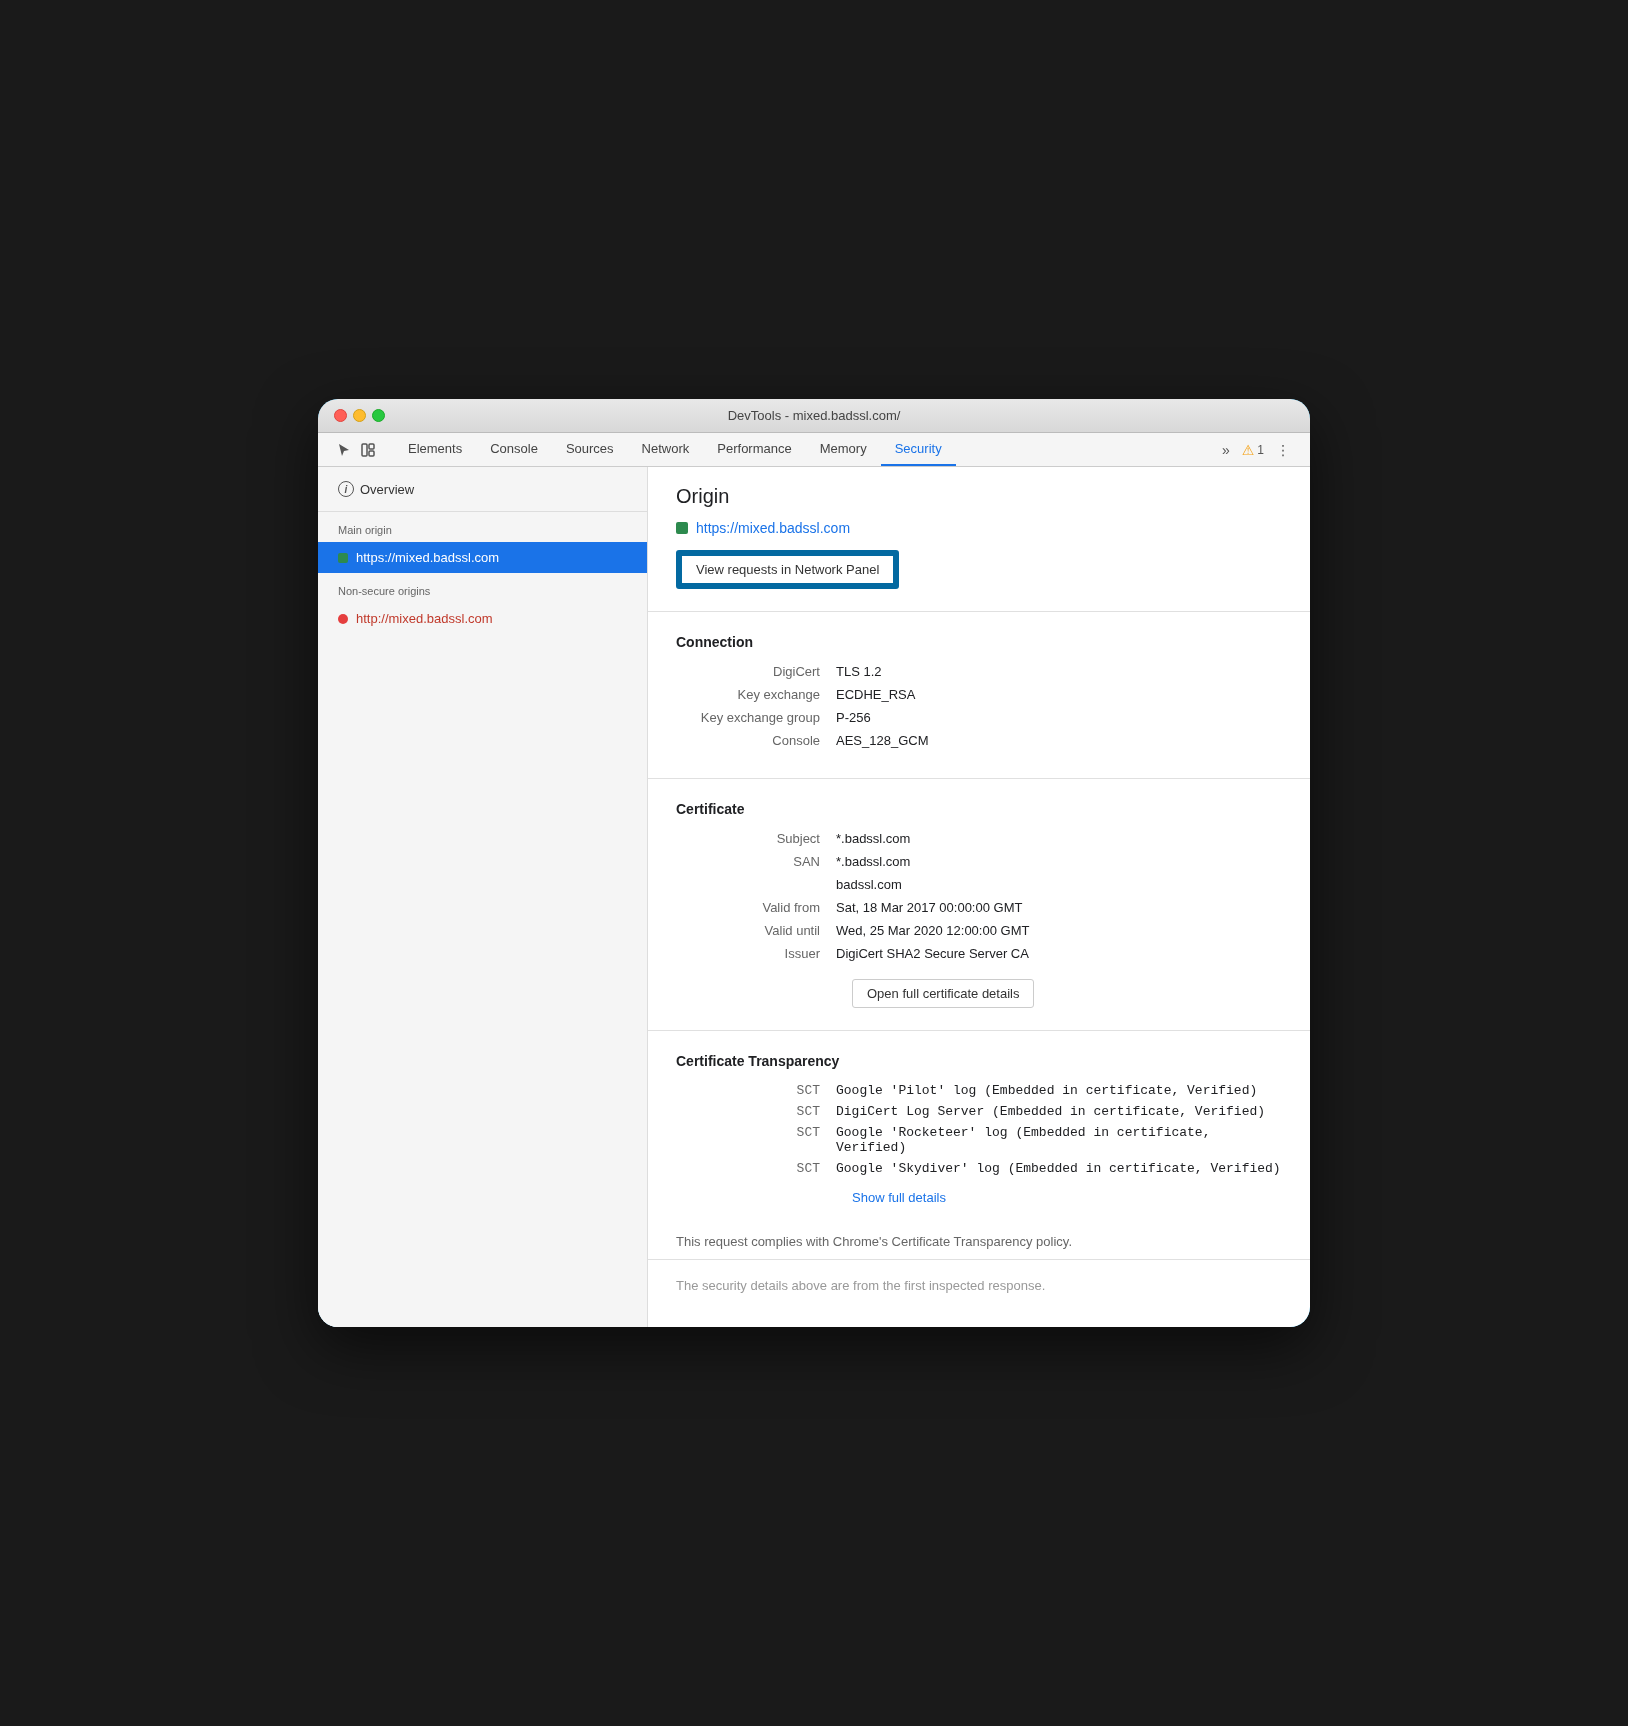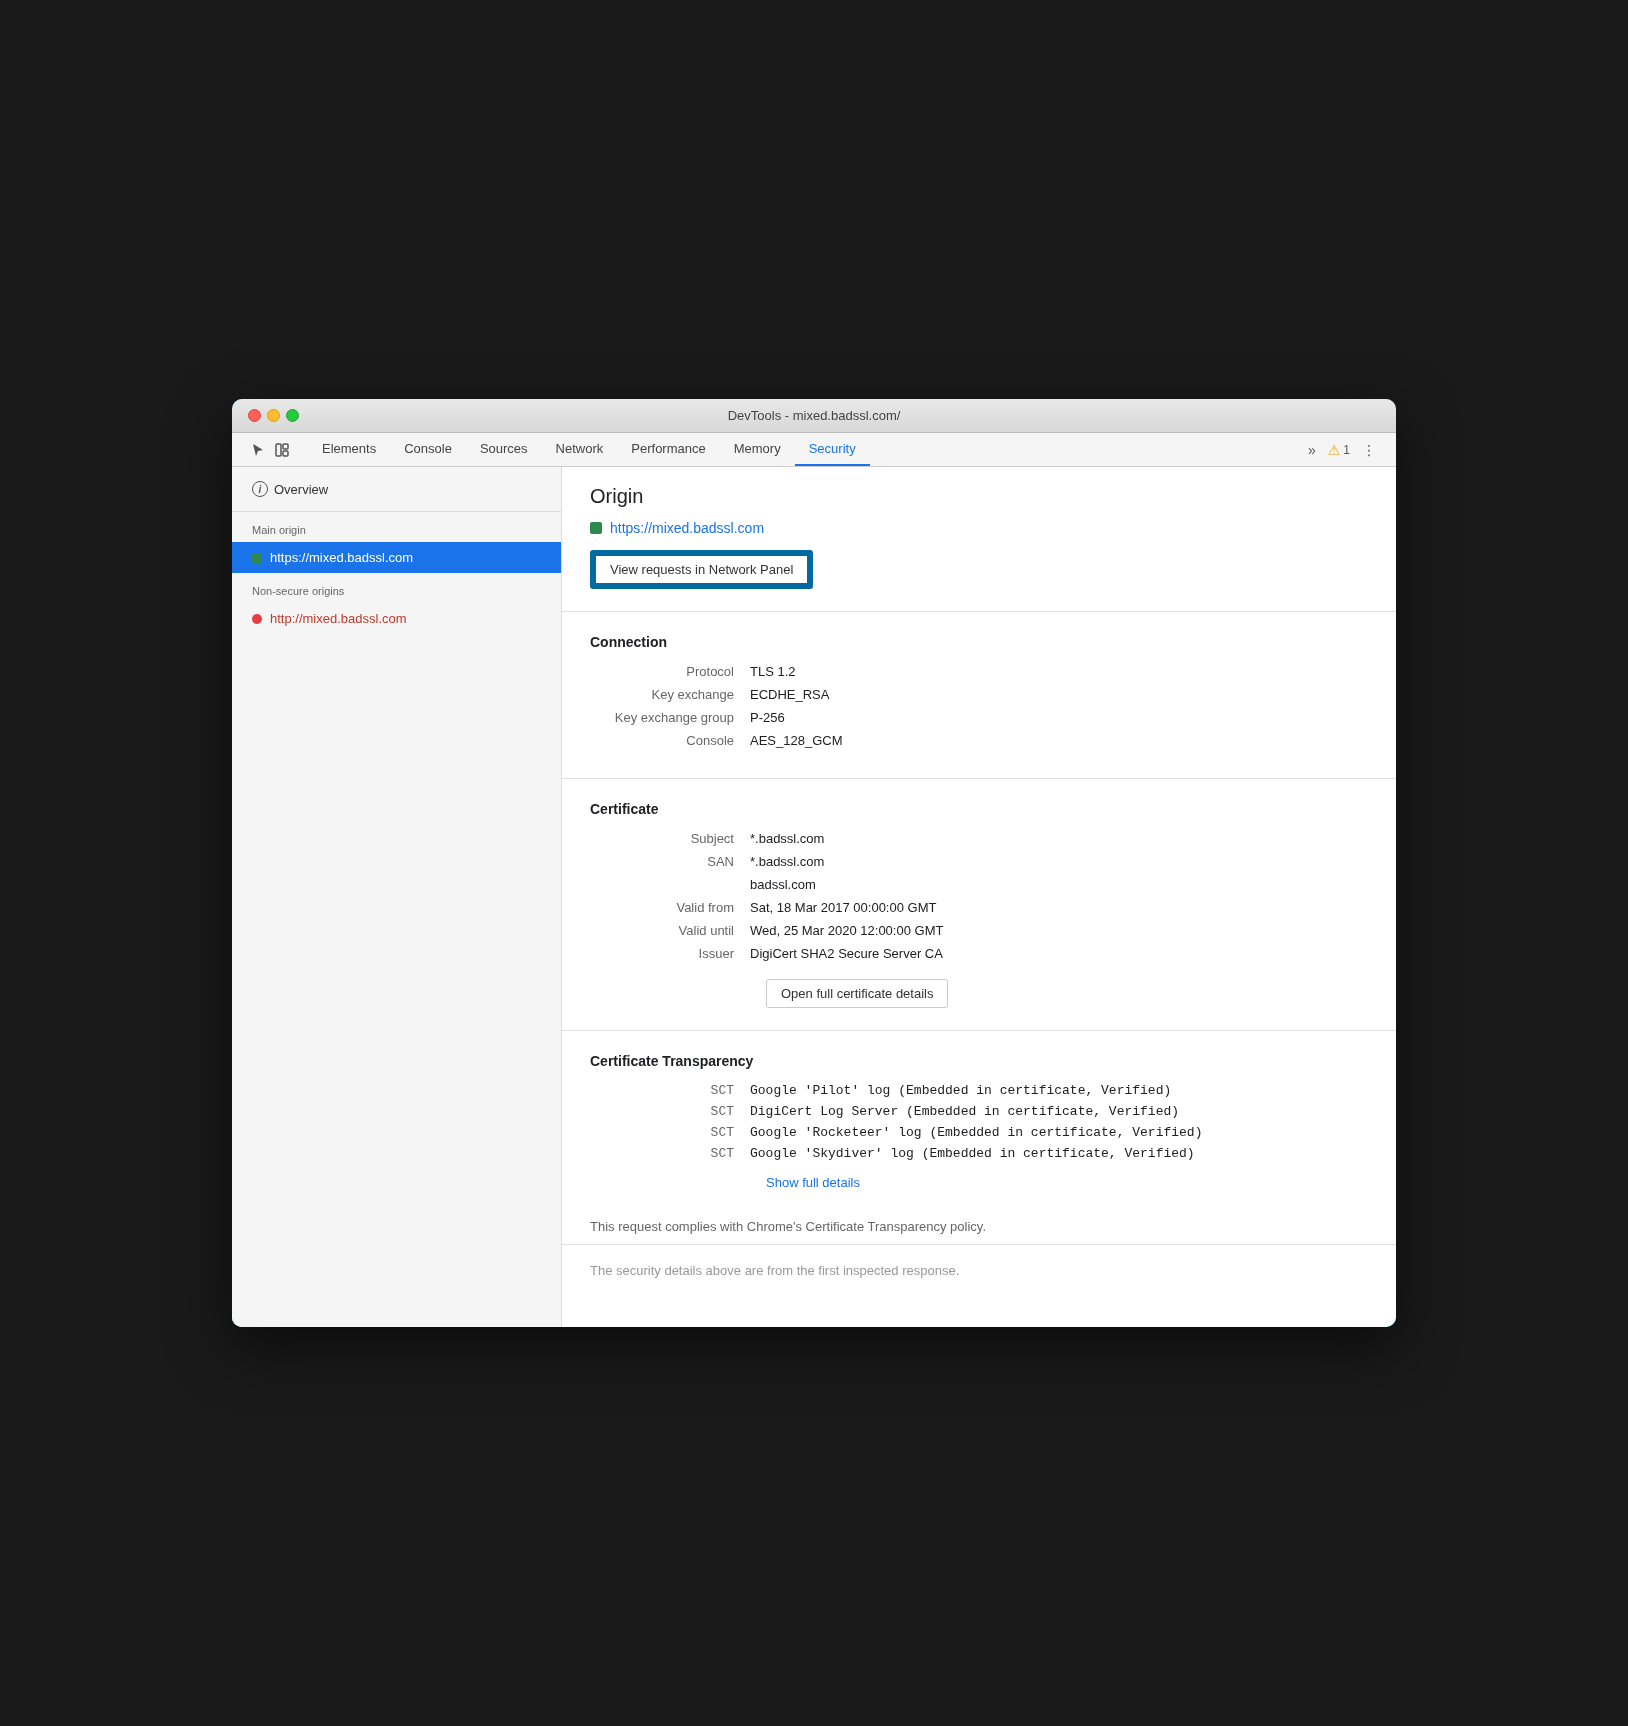--- a/index.html
+++ b/index.html
@@ -6,22 +6,22 @@
     body {
       background: #1a1a1a;
       display: flex;
       justify-content: center;
       align-items: center;
       min-height: 100vh;
       font-family: -apple-system, BlinkMacSystemFont, 'Helvetica Neue', Arial, sans-serif;
     }
 
     .window {
-      width: 1164px;
-      border-radius: 10px;
+      width: 992px;
+      border-radius: 20px;
       overflow: hidden;
       box-shadow: 0 20px 60px rgba(0,0,0,0.6);
       background: #0ea5e9;
     }
 
     
     .title-bar {
       background: linear-gradient(to bottom, #e8e8e8, #d8d8d8);
       padding: 10px 16px;
       display: flex;
@@ -411,21 +411,21 @@
         </div>
         <button class="btn-view-requests">View requests in Network Panel</button>
       </div>
 
       <hr class="divider">
 
       <div class="info-section">
         <div class="info-section-title">Connection</div>
 
         <div class="info-row">
-          <span class="info-label">Protocol</span>
+          <span class="info-label">DigiCert</span>
           <span class="info-value">TLS 1.2</span>
         </div>
         <div class="info-row">
           <span class="info-label">Key exchange</span>
           <span class="info-value">ECDHE_RSA</span>
         </div>
         <div class="info-row">
           <span class="info-label">Key exchange group</span>
           <span class="info-value">P-256</span>
         </div>

